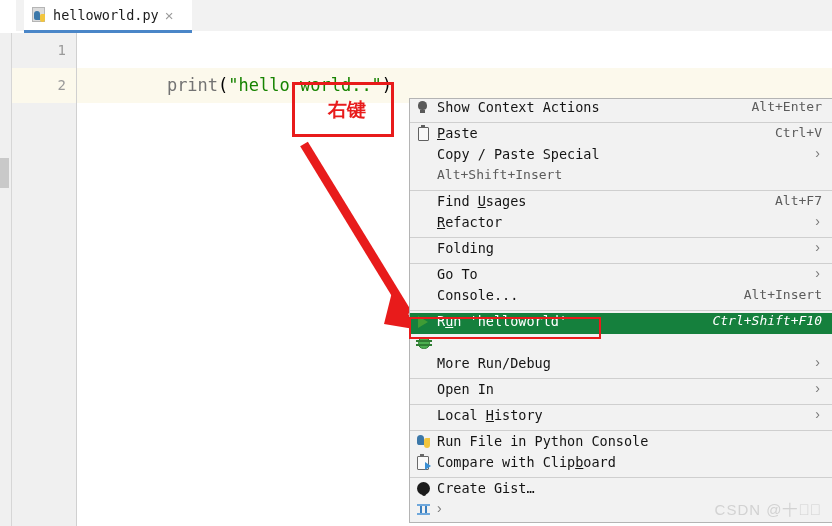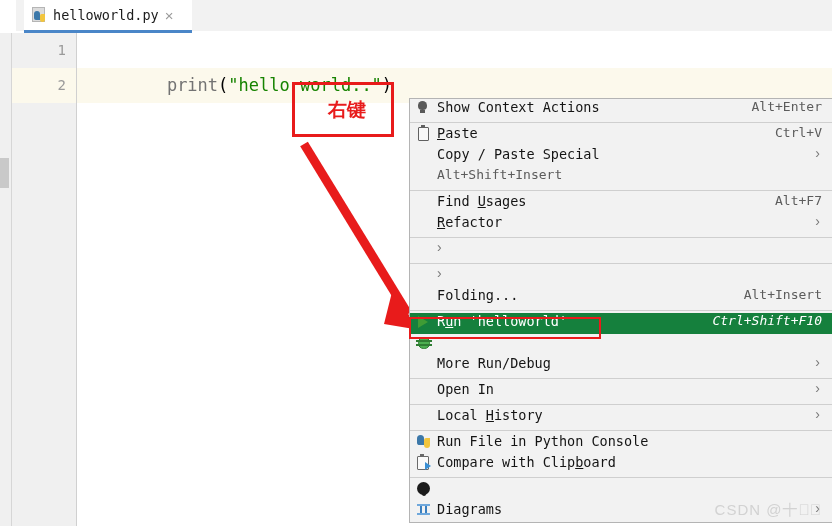--- a/index.html
+++ b/index.html
@@ -218,30 +218,32 @@
         <span class="mkey">Alt+F7</span>
       </div>
       <div class="mrow">
         <span class="mico"></span>
         <span class="mlabel"><u>R</u>efactor</span>
         <span class="marrow">›</span>
       </div>
       <div class="msep"></div>
       <div class="mrow">
         <span class="mico"></span>
-        <span class="marrow">›</span>
-      </div>
-      <div class="msep"></div>
-      <div class="mrow">
-        <span class="mico"></span>
-        <span class="marrow">›</span>
-      </div>
-      <div class="mrow">
-        <span class="mico"></span>
-        <span class="mlabel">Folding...</span>
+        <span class="mlabel">Folding</span>
+        <span class="marrow">›</span>
+      </div>
+      <div class="msep"></div>
+      <div class="mrow">
+        <span class="mico"></span>
+        <span class="mlabel">Go To</span>
+        <span class="marrow">›</span>
+      </div>
+      <div class="mrow">
+        <span class="mico"></span>
+        <span class="mlabel">Console...</span>
         <span class="mkey">Alt+Insert</span>
       </div>
       <div class="msep"></div>
       <div class="mrow sel">
         <span class="mico">
           <span class="ic-play"></span>
         </span>
         <span class="mlabel">R<u>u</u>n 'helloworld'</span>
         <span class="mkey">Ctrl+Shift+F10</span>
       </div>
@@ -281,31 +283,31 @@
         <span class="mico">
           <span class="ic-cmp"></span>
         </span>
         <span class="mlabel">Compare with Clip<u>b</u>oard</span>
       </div>
       <div class="msep"></div>
       <div class="mrow">
         <span class="mico">
           <span class="ic-git"></span>
         </span>
+        <span class="mlabel">Create Gist…</span>
       </div>
       <div class="mrow">
         <span class="mico">
           <span class="ic-dia">
             <i class="t"></i>
             <i class="b"></i>
             <i class="l"></i>
             <i class="r"></i>
           </span>
         </span>
-        <span class="mlabel">Diagrams</span>
         <span class="marrow">›</span>
       </div>
     </div>
 
   <div class="selbox"></div>
 
   <div class="watermark">CSDN @十六⃝</div>
 
 </div>
 

